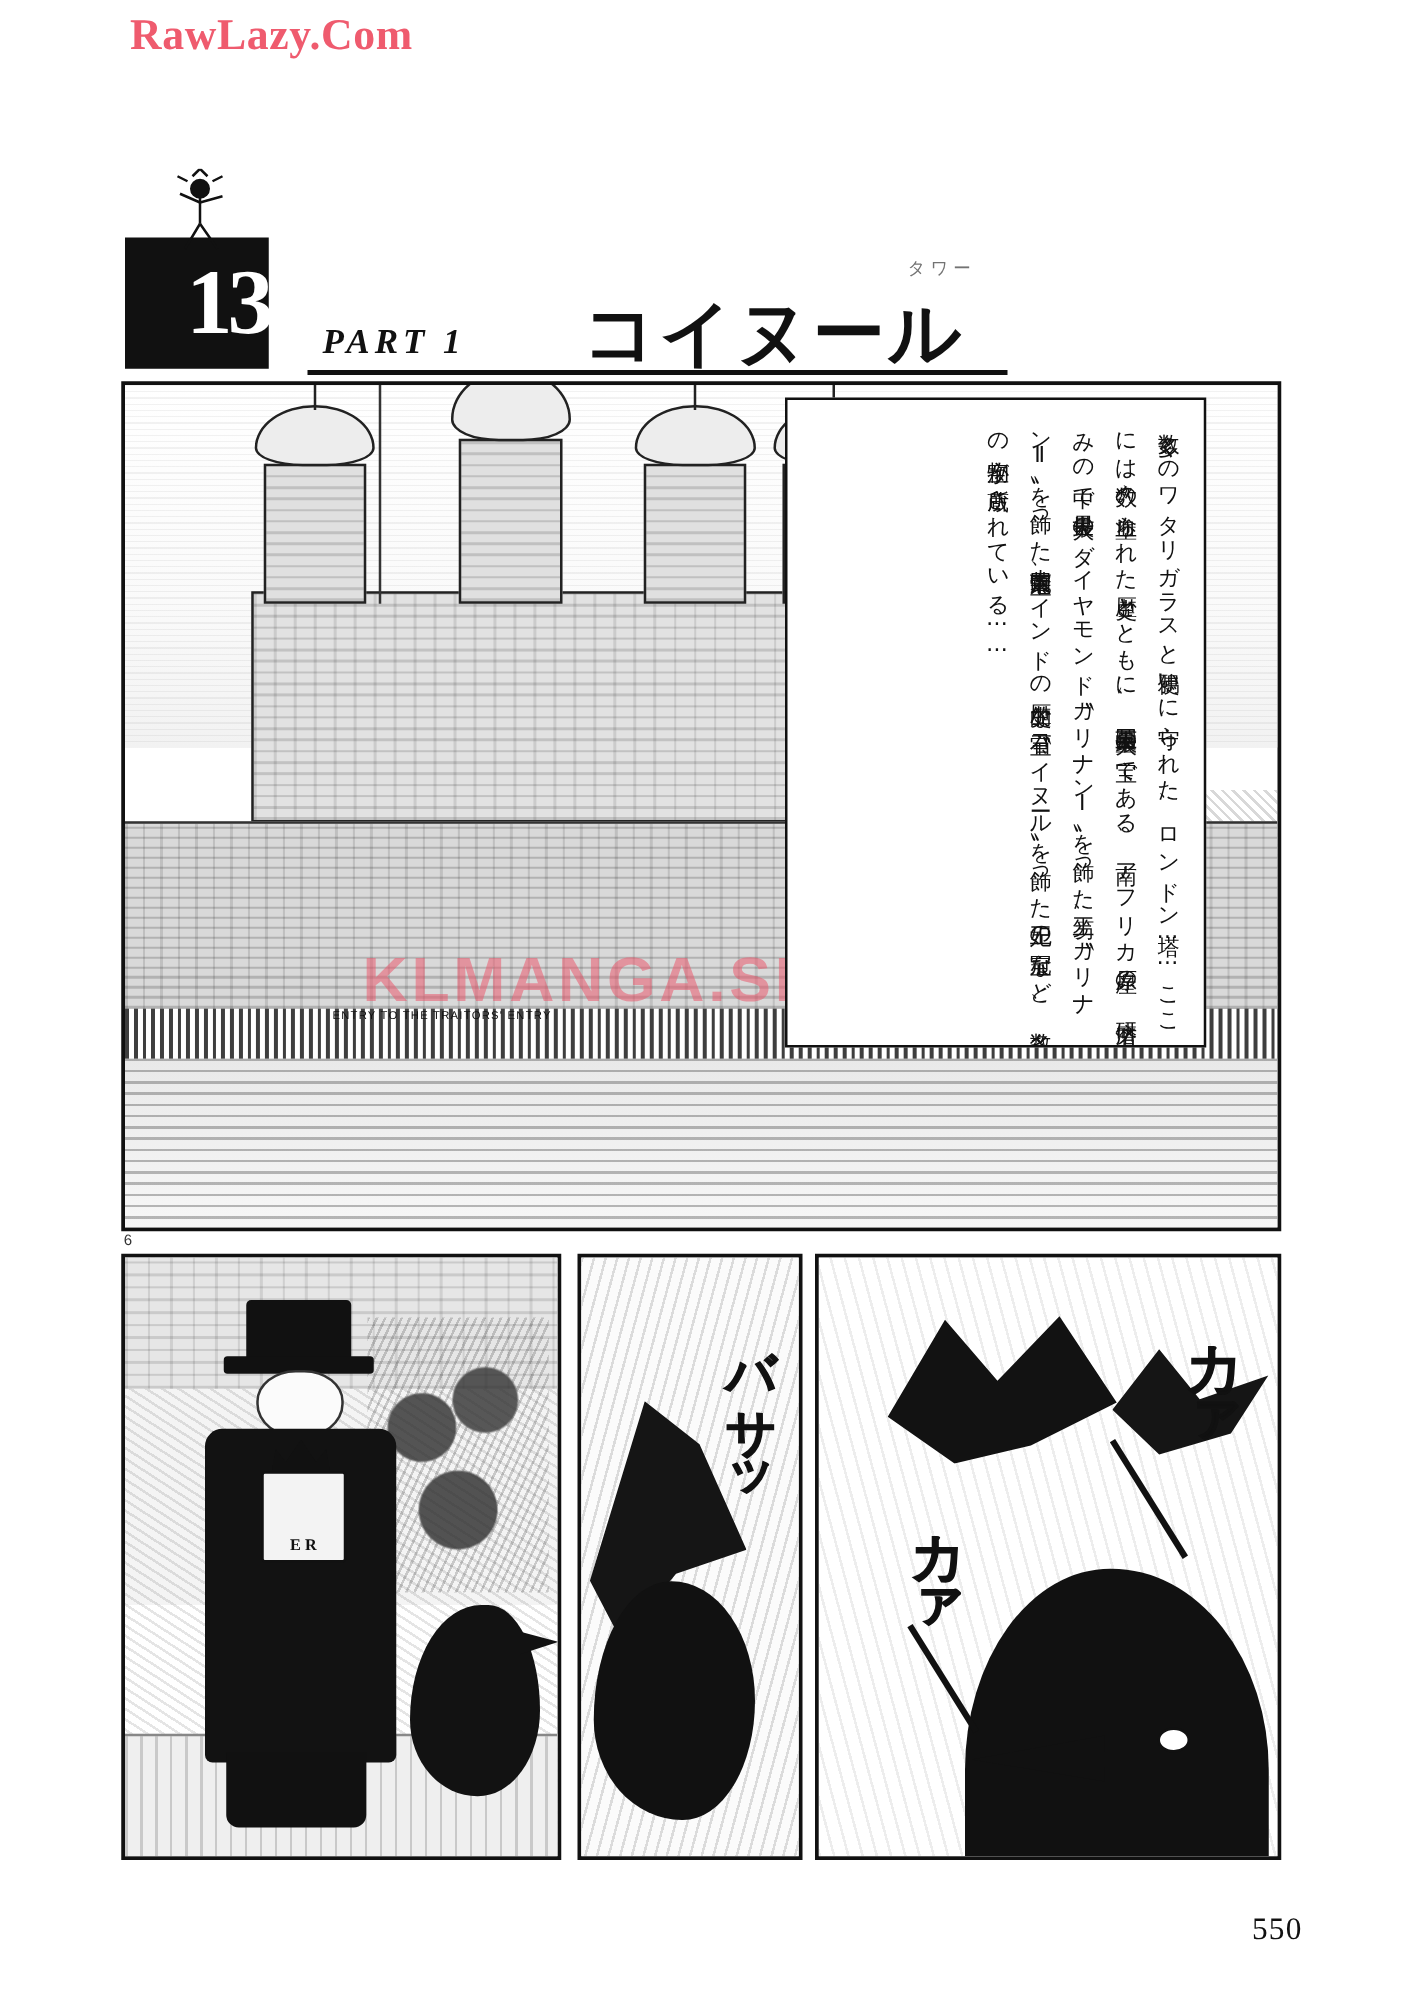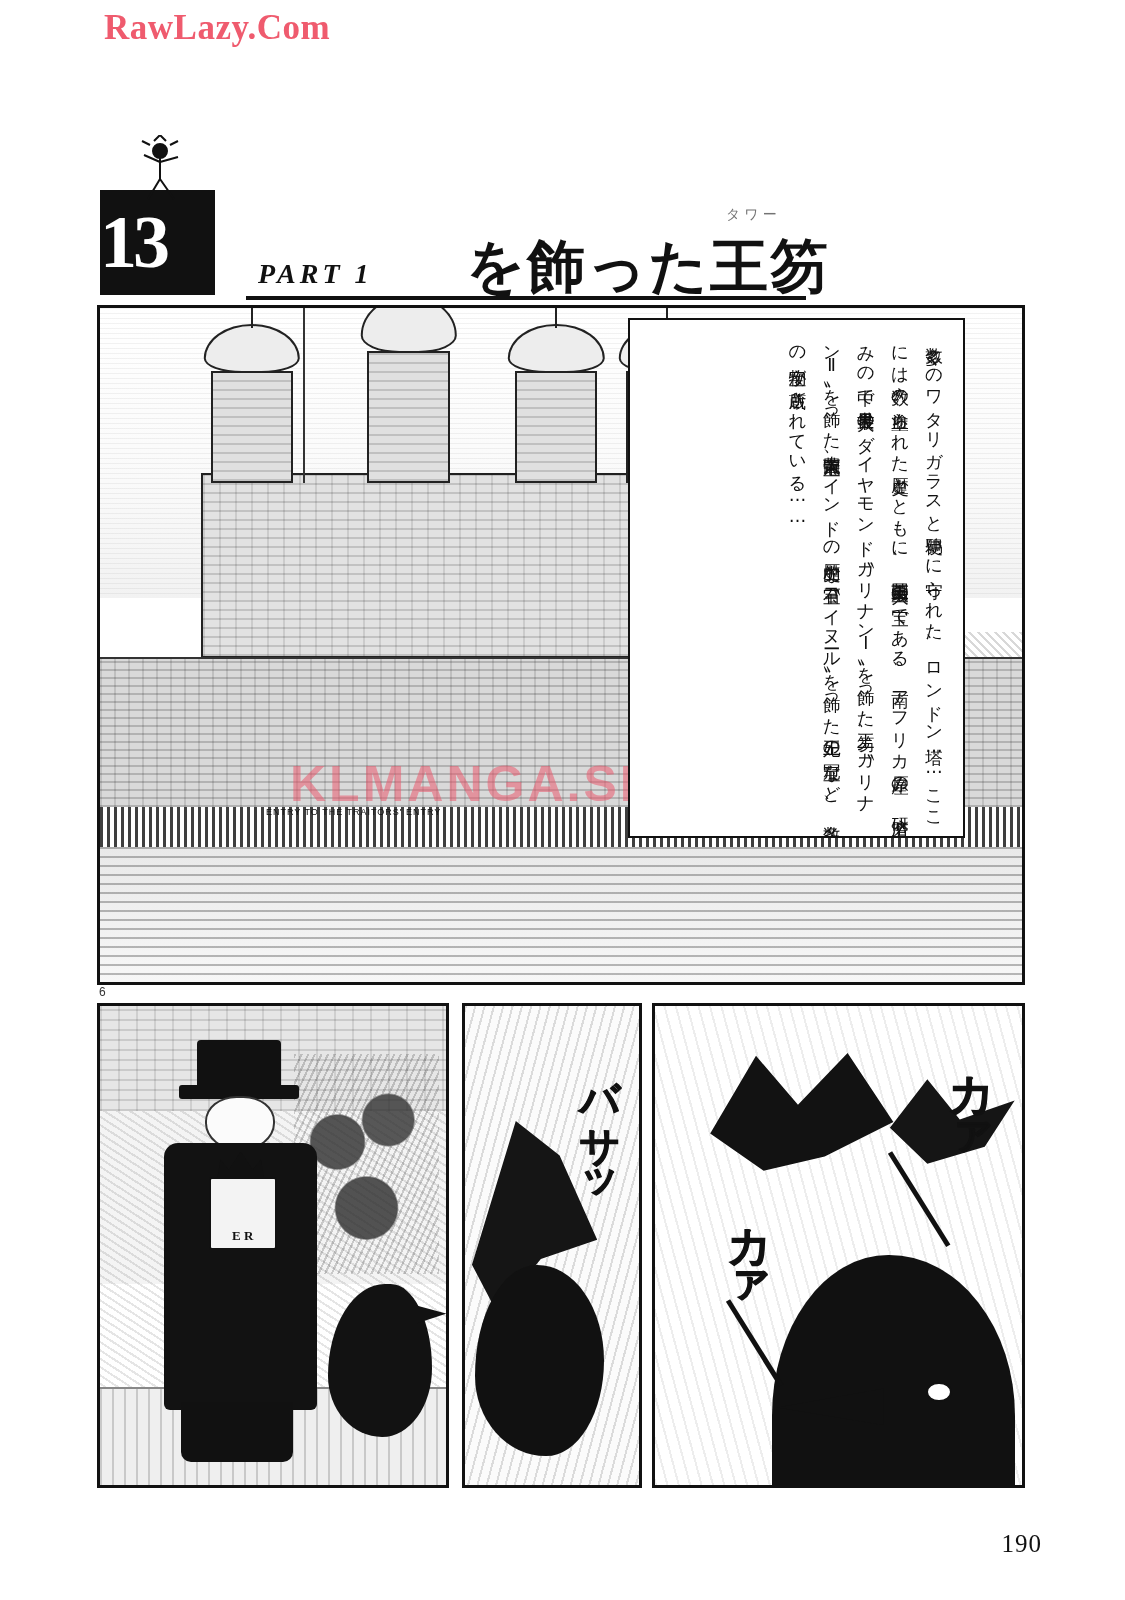--- a/index.html
+++ b/index.html
@@ -59,21 +59,21 @@
     position: absolute;
     left: 0;
     top: 55px;
     width: 115px;
     height: 105px;
     color: #fff;
     font-family: "Liberation Serif", serif;
     font-weight: bold;
     font-size: 74px;
     line-height: 105px;
-    text-align: left;
+    text-align: right;
     letter-spacing: -4px;
   }
   .logo-fig {
     position: absolute;
     left: 32px;
     top: 0px;
     width: 56px;
     height: 70px;
   }
 
@@ -426,21 +426,21 @@
       <path d="M28 23 L28 44"></path>
       <path d="M28 27 L12 20 M28 27 L46 22"></path>
       <path d="M28 44 L16 64 M28 44 L42 64"></path>
       <path d="M22 6 L28 0 M34 6 L28 0 M18 10 L10 6 M38 10 L46 6"></path>
     </g>
   </svg>
 </div>
 
 <div class="part-label">PART  1</div>
 <div class="chapter-ruby">タワー</div>
-<div class="chapter-title">を飾った王笏</div>
+<div class="chapter-title">コイヌール</div>
 <div class="part-underline"></div>
 
 <div class="panel" id="panel-tower">
   <div class="sky"></div>
   <div class="trees"></div>
 
   <div class="keep"></div>
 
   <div class="turret t1">
     <div class="dome"></div>
@@ -503,13 +503,13 @@
   <div class="cw-head">
     <div class="cw-beak"></div>
     <div class="cw-eye"></div>
   </div>
   <div class="sfx-dash" id="dash1"></div>
   <div class="sfx-dash" id="dash2"></div>
   <div class="sfx-vert" id="sfx-kaa1">カァ</div>
   <div class="sfx-vert" id="sfx-kaa2">カァ</div>
 </div>
 
-<div class="page-num">190</div>
+<div class="page-num">550</div>
 
 </body></html>

